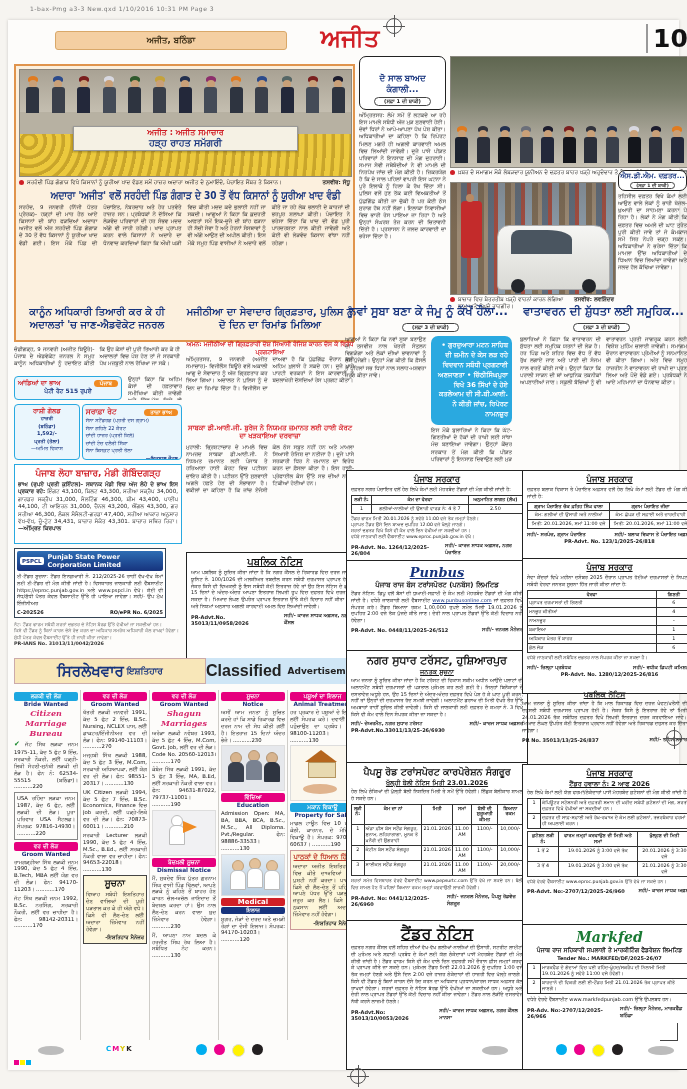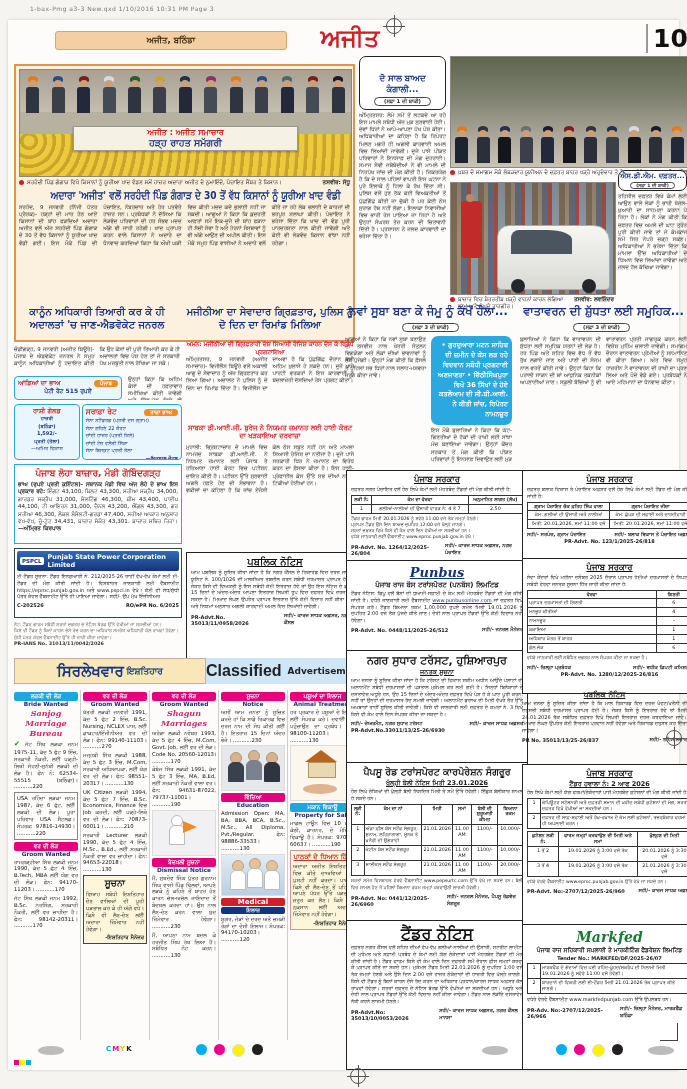--- a/index.html
+++ b/index.html
@@ -378,21 +378,21 @@
 
   <div class="abs" style="left:14px;top:464px;width:168px;height:80px;border:1.4px solid #29a9e0;background:#fff;padding:3px;box-sizing:border-box;overflow:hidden;">
     <div style="color:#d01f26;font-weight:bold;font-size:9px;text-align:center;">ਪੰਜਾਬ ਲੋਹਾ ਬਾਜ਼ਾਰ, ਮੰਡੀ ਗੋਬਿੰਦਗੜ੍ਹ</div>
     <div class="tiny" style="font-size:5.6px;margin-top:2px;">
       <span style="font-weight:bold;">ਭਾਅ (ਰੁਪਏ ਪ੍ਰਤੀ ਕੁਇੰਟਲ)- ਸਥਾਨਕ ਮੰਡੀ ਵਿਚ ਅੱਜ ਲੋਹੇ ਦੇ ਭਾਅ ਇਸ ਪ੍ਰਕਾਰ ਰਹੇ:</span>
       <span>ਇੰਗਟ 43,100, ਬਿਲਟ 43,300, ਸਰੀਆ ਸਕ੍ਰੈਪ 34,000, ਗਾਰਡਰ ਸਕ੍ਰੈਪ 31,000, ਮੈਲਟਿੰਗ 46,300, ਬੀਮ 43,400, ਪਾਈਪ 44,100, ਟੀ ਆਇਰਨ 31,000, ਚੈਨਲ 43,200, ਐਂਗਲ 43,300, ਗਰ ਸਰੀਆ 46,300, ਲੋਕਲ ਸੋਮੈਲਟੀ-ਗਰਡਾ 47,400, ਸਰੀਆ ਆਕਾਰ ਅਨੁਸਾਰ ਵੱਖ-ਵੱਖ, ਚੂੰ-ਟੁੱਟ 34,431, ਬਾਜ਼ਾਰ ਸੰਕੇਤ 43,301. ਬਾਜ਼ਾਰ ਸਥਿਰ ਰਿਹਾ।</span>
       <span style="font-weight:bold;">—ਅੰਮ੍ਰਿਤ ਕਿਰਪਾਲ</span>
     </div>
   </div>
 
-  <div class="abs" style="left:14px;top:548px;width:168px;height:70px;border:1px solid #345;background:#fff;padding:2px;box-sizing:border-box;overflow:hidden;">
+  <div class="abs" style="left:14px;top:548px;width:152px;height:70px;border:1px solid #345;background:#fff;padding:2px;box-sizing:border-box;overflow:hidden;">
     <div class="pspclbar">
       <span class="pspcllogo">PSPCL</span>
       <span>Punjab State Power Corporation Limited</span>
     </div>
     <div class="ntxt" style="margin-top:2px;">ਈ-ਟੈਂਡਰ ਸੂਚਨਾ: ਟੈਂਡਰ ਇਨਕੁਆਰੀ ਨੰ. 212/2025-26 ਰਾਹੀਂ ਵੱਖ-ਵੱਖ ਕੰਮਾਂ ਲਈ ਈ-ਟੈਂਡਰ ਦੀ ਮੰਗ ਕੀਤੀ ਜਾਂਦੀ ਹੈ। ਵਿਸਥਾਰਤ ਜਾਣਕਾਰੀ ਲਈ ਵੈੱਬਸਾਈਟ https://eproc.punjab.gov.in ਅਤੇ www.pspcl.in ਵੇਖੋ। ਕੋਈ ਵੀ ਸੋਧ/ਸ਼ੁੱਧੀ ਪੱਤਰ ਕੇਵਲ ਵੈੱਬਸਾਈਟ ਉੱਤੇ ਹੀ ਪਾਇਆ ਜਾਵੇਗਾ। ਸਹੀ/- ਉਪ ਮੁੱਖ ਇੰਜੀਨੀਅਰ</div>
     <div class="sig">
       <span>C-202526</span>
       <span>RO/ePR No. 6/2025</span>
     </div>
   </div>
@@ -430,21 +430,21 @@
   <div class="sep" style="left:80px;top:690px;height:350px;"></div>
   <div class="sep" style="left:149px;top:690px;height:350px;"></div>
   <div class="sep" style="left:218px;top:690px;height:350px;"></div>
   <div class="sep" style="left:287px;top:690px;height:350px;"></div>
 
   <div class="clscol" style="left:14px;top:690px;height:350px;">
     <div class="bdg">
       <div class="b-top blue">ਲੜਕੀ ਦੀ ਲੋੜ</div>
       <div class="b-en">Bride Wanted</div>
     </div>
-    <div class="script">Sanjog Marriage Bureau</div>
+    <div class="script">Citizen Marriage Bureau</div>
     <p class="ad"><span class="chk">✔</span> <span>ਜੱਟ ਸਿੱਖ ਲੜਕਾ ਜਨਮ 1975-11, ਕੱਦ 5 ਫੁੱਟ 9 ਇੰਚ, ਸਰਕਾਰੀ ਨੌਕਰੀ, ਲਈ ਪੜ੍ਹੀ-ਲਿਖੀ ਸੋਹਣੀ-ਸੁਨੱਖੀ ਲੜਕੀ ਦੀ ਲੋੜ ਹੈ। ਫੋਨ ਨੰ: 62534-55515 (ਬਠਿੰਡਾ)। ...........220</span></p>
     <p class="ad" style="border:1px solid #888;padding:2px;">USA ਰਹਿੰਦਾ ਲੜਕਾ ਜਨਮ 1987, ਕੱਦ 6 ਫੁੱਟ, ਲਈ ਲੜਕੀ ਦੀ ਲੋੜ। ਪੂਰਾ ਪਰਿਵਾਰ USA ਸੈਟਲਡ। ਸੰਪਰਕ: 97816-14930। ...........220</p>
     <div class="bdg">
       <div class="b-top">ਵਰ ਦੀ ਲੋੜ</div>
       <div class="b-en">Groom Wanted</div>
     </div>
     <p class="ad">ਰਾਮਗੜ੍ਹੀਆ ਸਿੱਖ ਲੜਕੀ ਜਨਮ 1990, ਕੱਦ 5 ਫੁੱਟ 4 ਇੰਚ, B.Tech, MBA ਲਈ ਯੋਗ ਵਰ ਦੀ ਲੋੜ। ਫੋਨ: 94170-11203। ...........170</p>
     <p class="ad">ਜੱਟ ਸਿੱਖ ਲੜਕੀ ਜਨਮ 1992, B.Sc. ਨਰਸਿੰਗ, ਸਰਕਾਰੀ ਨੌਕਰੀ, ਲਈ ਵਰ ਚਾਹੀਦਾ ਹੈ। ਫੋਨ: 98142-20311। ...........170</p>
   </div>
 

